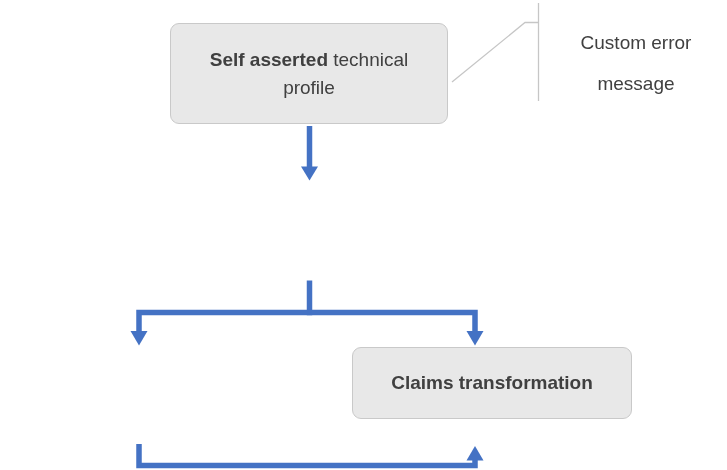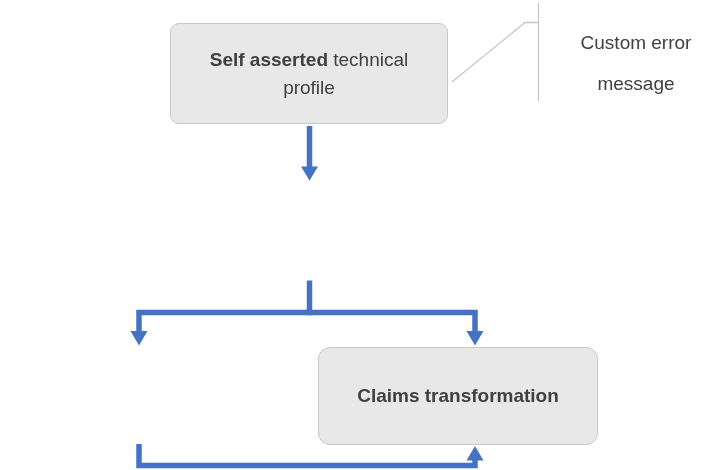--- a/index.html
+++ b/index.html
@@ -34,21 +34,21 @@
     color: #404040;
     font-size: 19px;
     line-height: 28px;
     padding: 0 16px;
   }
   .b { font-weight: bold; }
 
   .n1 { left: 170px; top: 23px;  width: 278px; height: 101px; }
   .n2 { left: 170px; top: 182px; width: 278px; height: 97px;  }
   .n3 { left: 3px;   top: 347px; width: 276px; height: 97px;  }
-  .n4 { left: 318px; top: 347px; width: 280px; height: 98px; font-weight: bold; border-radius: 12px; }
+  .n4 { left: 352px; top: 347px; width: 280px; height: 72px; font-weight: bold; }
 
   .callout-text {
     position: absolute;
     left: 546px; top: 22px;
     width: 180px;
     text-align: center;
     color: #404040;
     font-size: 19px;
     line-height: 41px;
   }

